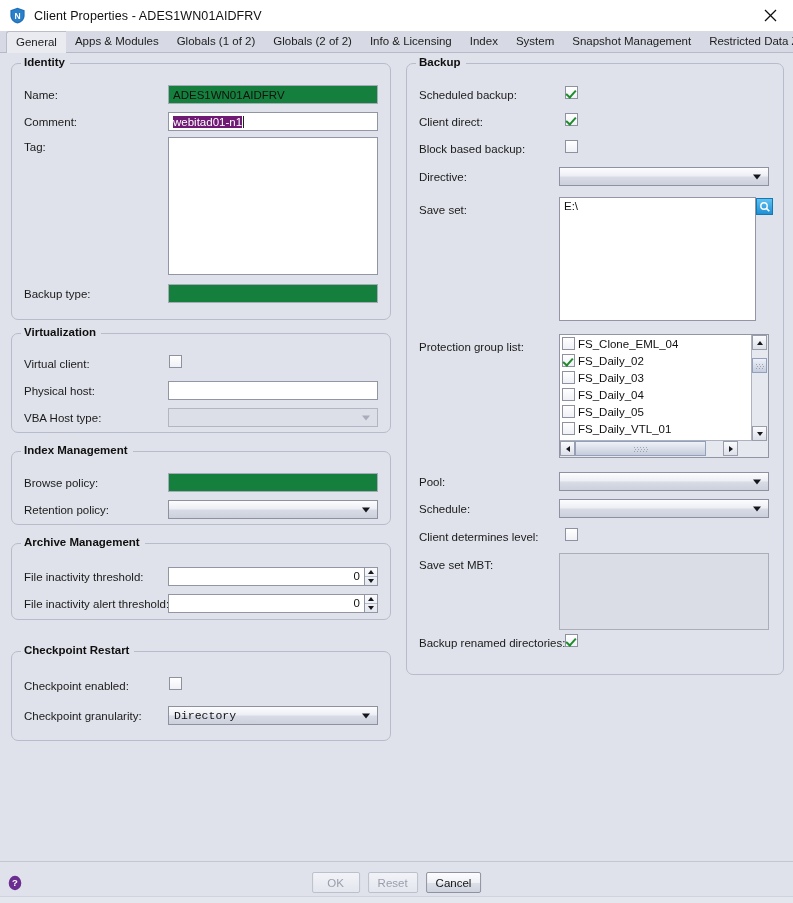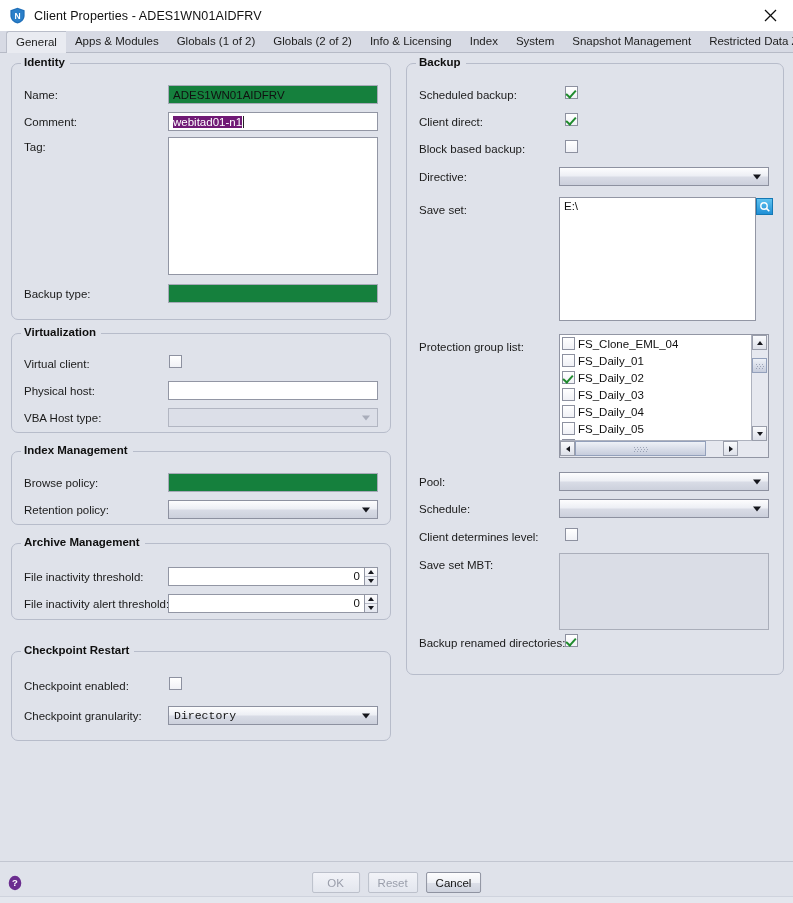--- a/index.html
+++ b/index.html
@@ -492,24 +492,20 @@
         </div>
 
         <div class="row" style="left:12px; top:277px;">
           <span class="lbl">Protection group list:</span>
         </div>
         <div class="listbox" style="position:absolute; left:152px; top:270px; width:210px; height:124px;">
           <div style="position:absolute; left:0; top:0; right:17px; bottom:17px; overflow:hidden;">
             <div class="list-item">
               <span class="cb"></span>
               <span>FS_Clone_EML_04</span>
-            </div>
-            <div class="list-item">
-              <span class="cb"></span>
-              <span>FS_Daily_01</span>
             </div>
             <div class="list-item">
               <span class="cb checked"></span>
               <span>FS_Daily_02</span>
             </div>
             <div class="list-item">
               <span class="cb"></span>
               <span>FS_Daily_03</span>
             </div>
             <div class="list-item">

